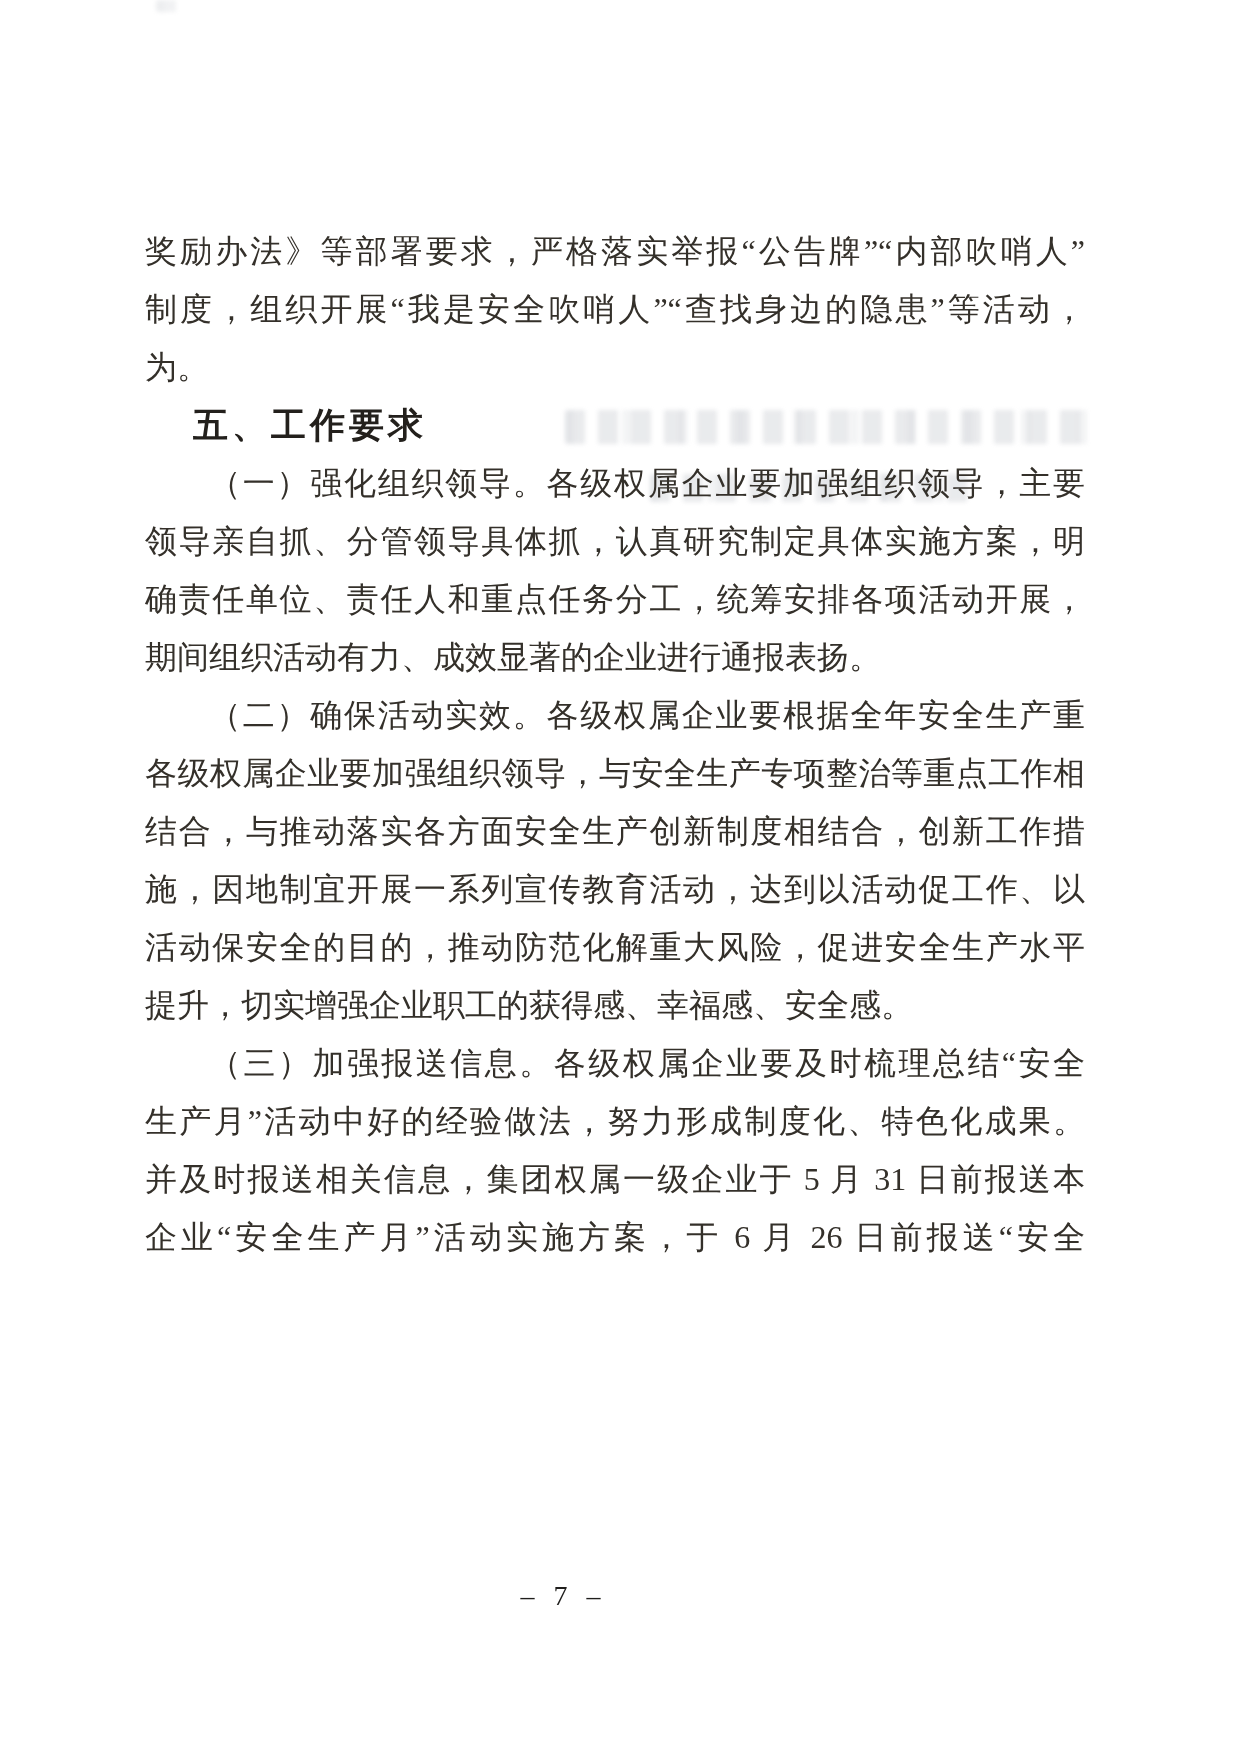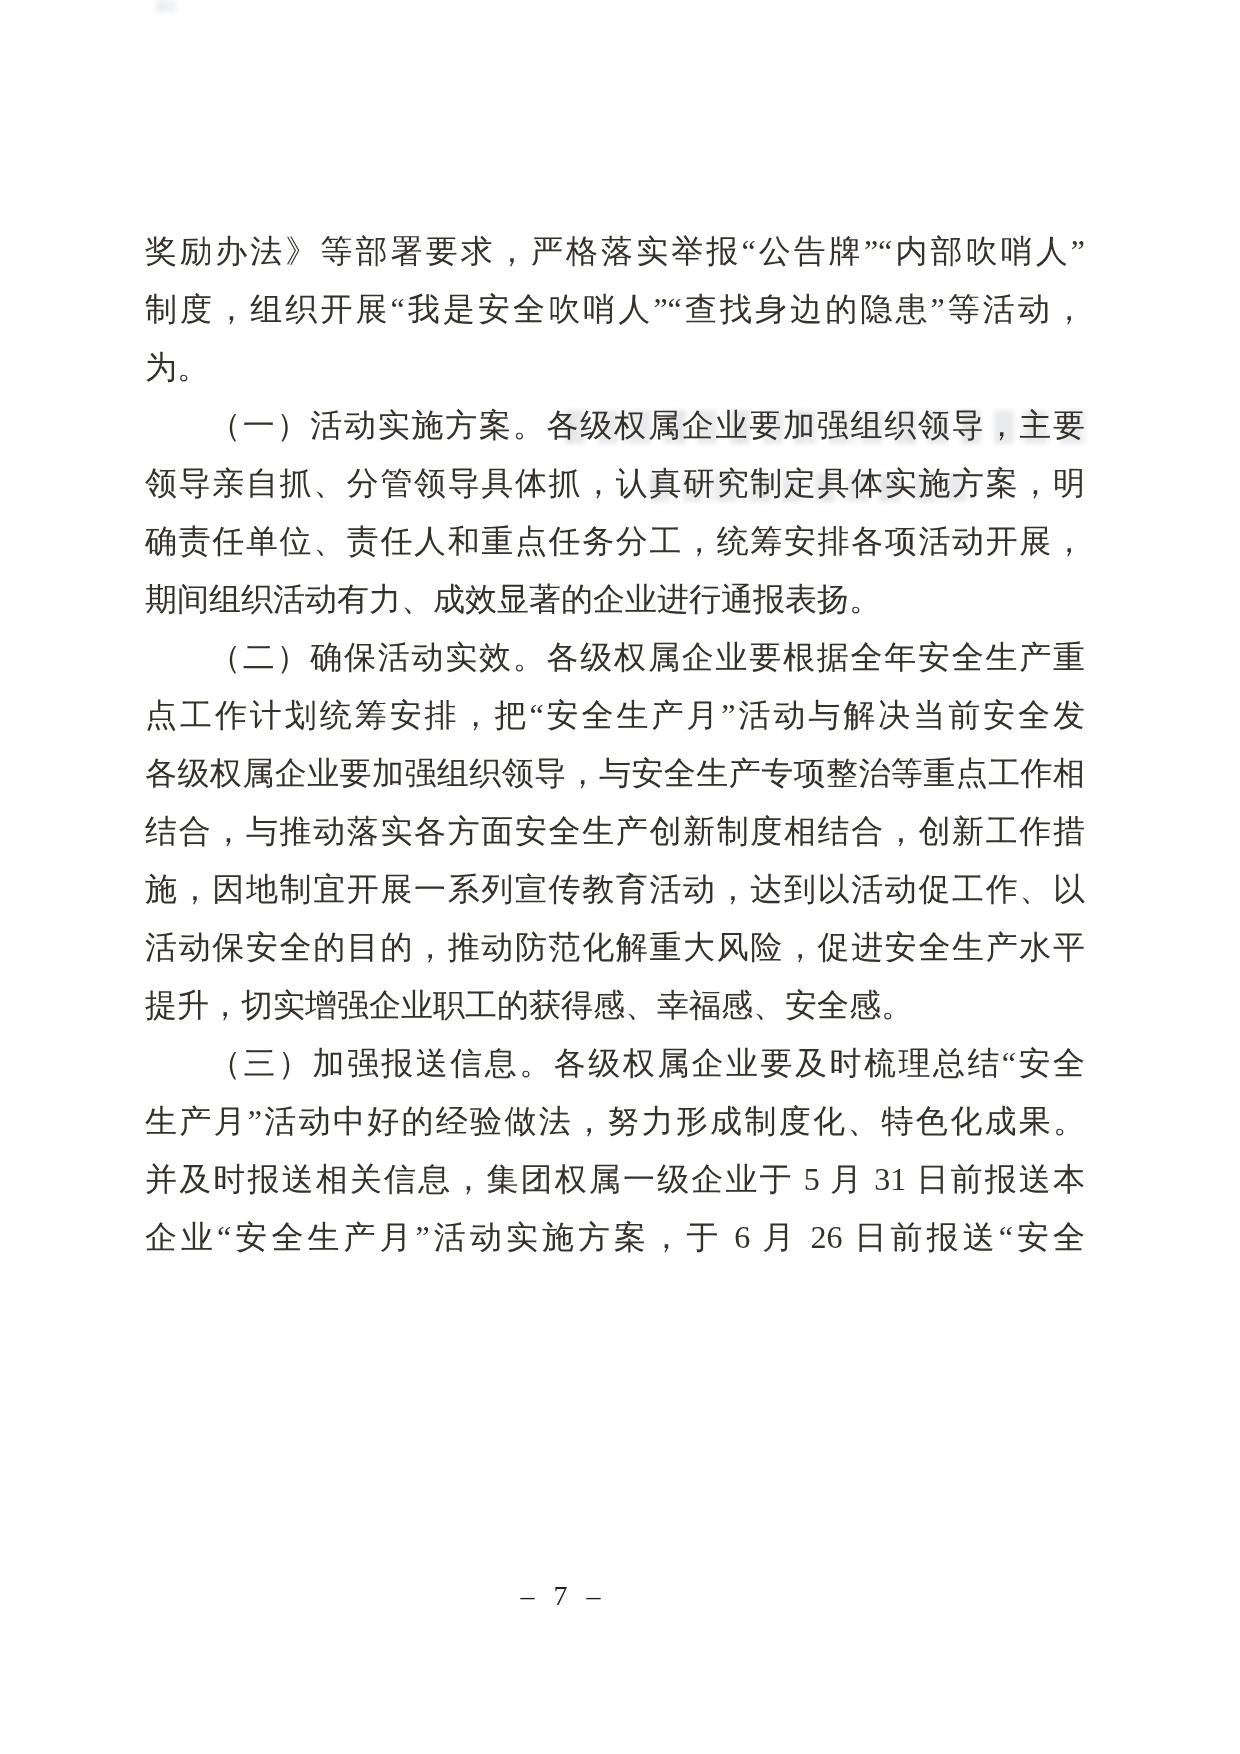--- a/index.html
+++ b/index.html
@@ -79,26 +79,26 @@
 <div class="page">
 
   <div class="ghost ghost-c"></div>
   <div class="ghost ghost-a"></div>
   <div class="ghost ghost-b"></div>
 
   <main class="content">
     <div class="line j">奖励办法》等部署要求，严格落实举报“公告牌”“内部吹哨人”</div>
     <div class="line j">制度，组织开展“我是安全吹哨人”“查找身边的隐患”等活动，</div>
     <div class="line">为。</div>
-    <div class="line j indent">（一）活动实施方案。各级权属企业要加强组织领导，主要</div>
+    <div class="line heading">五、工作要求</div>
+    <div class="line j indent">（一）强化组织领导。各级权属企业要加强组织领导，主要</div>
     <div class="line j">领导亲自抓、分管领导具体抓，认真研究制定具体实施方案，明</div>
     <div class="line j">确责任单位、责任人和重点任务分工，统筹安排各项活动开展，</div>
     <div class="line">期间组织活动有力、成效显著的企业进行通报表扬。</div>
     <div class="line j indent">（二）确保活动实效。各级权属企业要根据全年安全生产重</div>
-    <div class="line j">点工作计划统筹安排，把“安全生产月”活动与解决当前安全发</div>
     <div class="line j">各级权属企业要加强组织领导，与安全生产专项整治等重点工作相</div>
     <div class="line j">结合，与推动落实各方面安全生产创新制度相结合，创新工作措</div>
     <div class="line j">施，因地制宜开展一系列宣传教育活动，达到以活动促工作、以</div>
     <div class="line j">活动保安全的目的，推动防范化解重大风险，促进安全生产水平</div>
     <div class="line">提升，切实增强企业职工的获得感、幸福感、安全感。</div>
     <div class="line j indent">（三）加强报送信息。各级权属企业要及时梳理总结“安全</div>
     <div class="line j">生产月”活动中好的经验做法，努力形成制度化、特色化成果。</div>
     <div class="line j">并及时报送相关信息，集团权属一级企业于 5 月 31 日前报送本</div>
     <div class="line j">企业“安全生产月”活动实施方案，于 6 月 26 日前报送“安全</div>
   </main>

